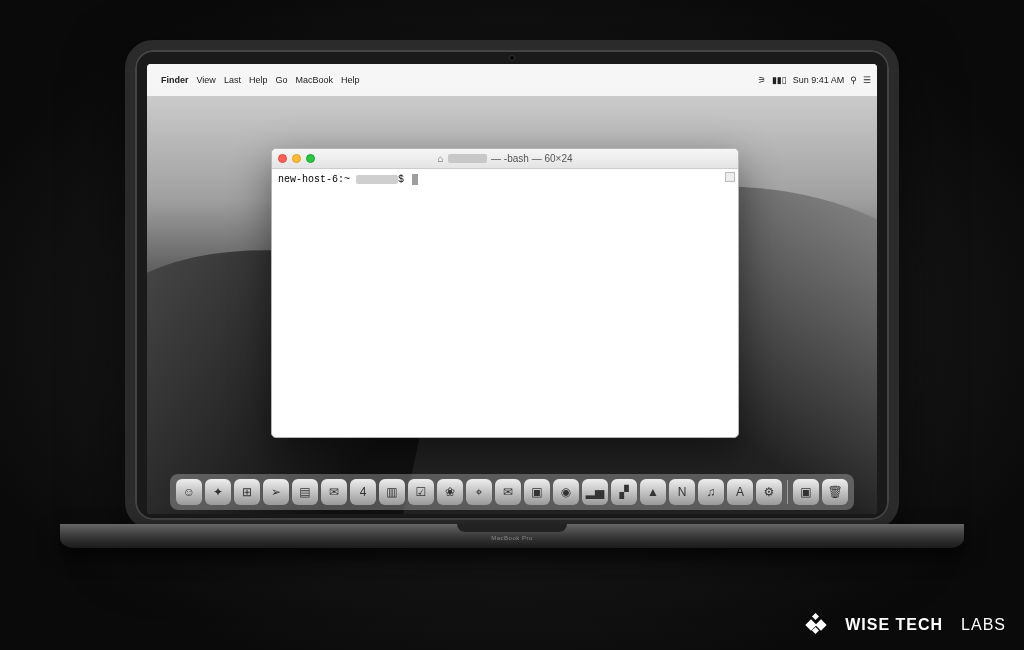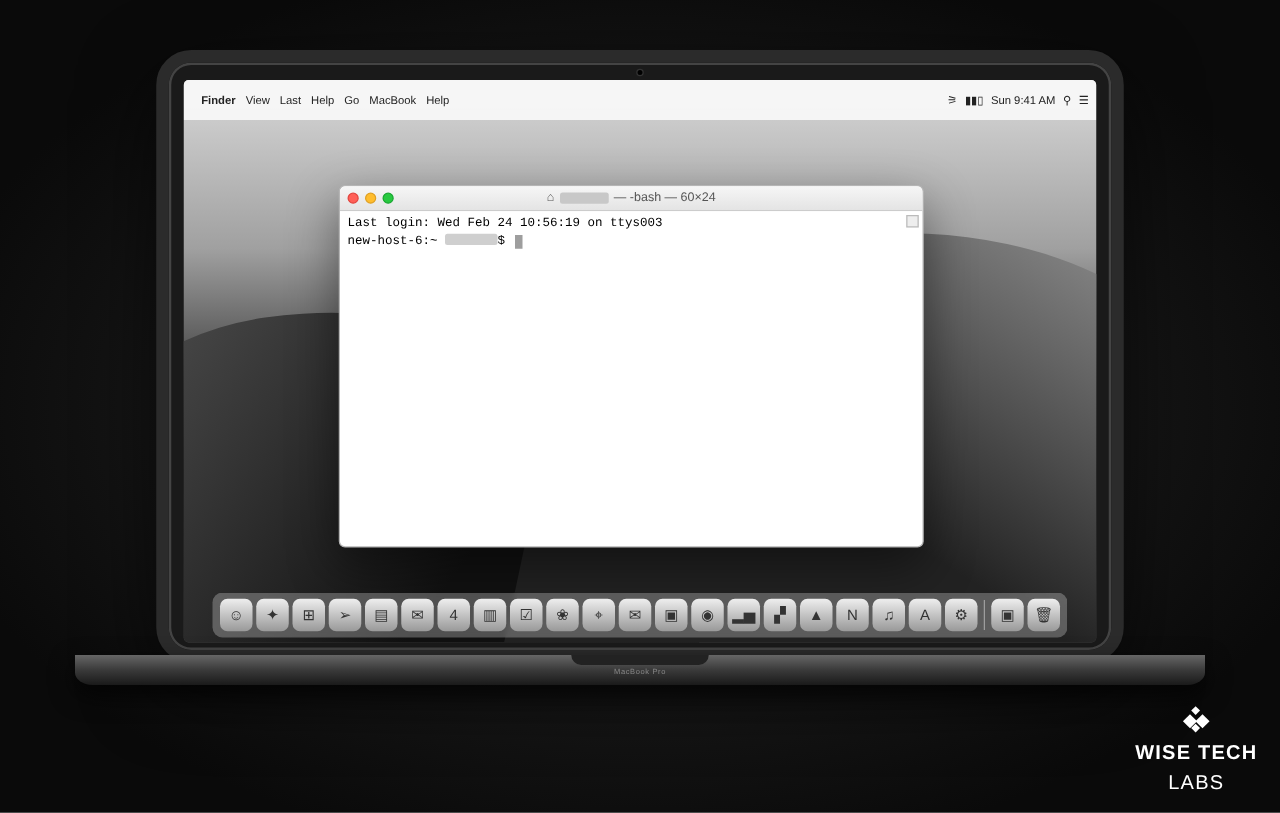--- a/index.html
+++ b/index.html
@@ -207,26 +207,25 @@
     font-size: 6px;
     color: #888;
     letter-spacing: 0.5px;
   }
   
   .watermark {
     position: absolute;
     right: 18px; bottom: 14px;
     display: flex;
     align-items: center;
-    gap: 6px;
+    gap: 18px;
     color: #fff;
     font-weight: 600;
     letter-spacing: 1px;
     font-size: 16px;
-    flex-direction: column;
   }
   .wm-icon {
     width: 22px; height: 22px;
     position: relative;
   }
   .wm-icon::before, .wm-icon::after {
     content: "";
     position: absolute;
     width: 8px; height: 8px;
     background: #fff;
@@ -288,21 +287,20 @@
             <div class="tl green"></div>
           </div>
           <div class="title-center">
             <span>⌂</span>
             <span class="blur">user</span>
             <span>— -bash — 60×24</span>
           </div>
         </div>
         <div class="term-body">
           <div class="scroll-ind"></div>
-          <div>Last login: Wed Feb 24 10:56:19 on ttys003</div>
           <div>
             <span>new-host-6:~</span>
             <span class="blur">user</span><span>$</span>
             <span class="cursor"></span>
           </div>
         </div>
       </div>
 
       <div class="dock">
         <div class="dock-item">☺</div>

